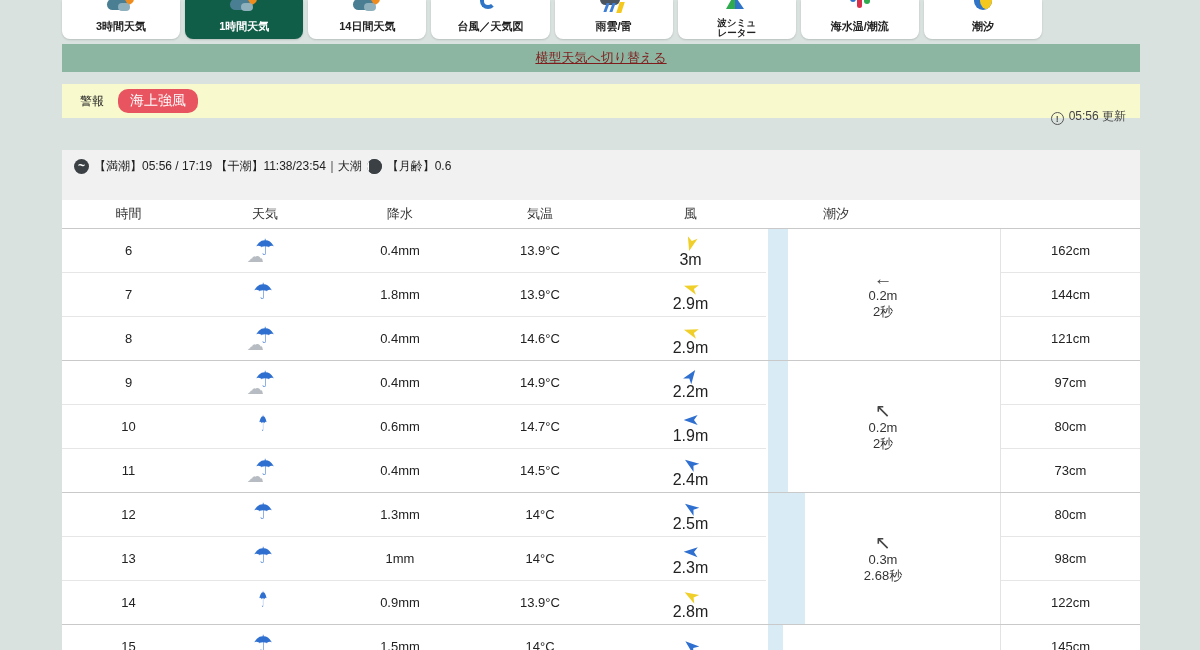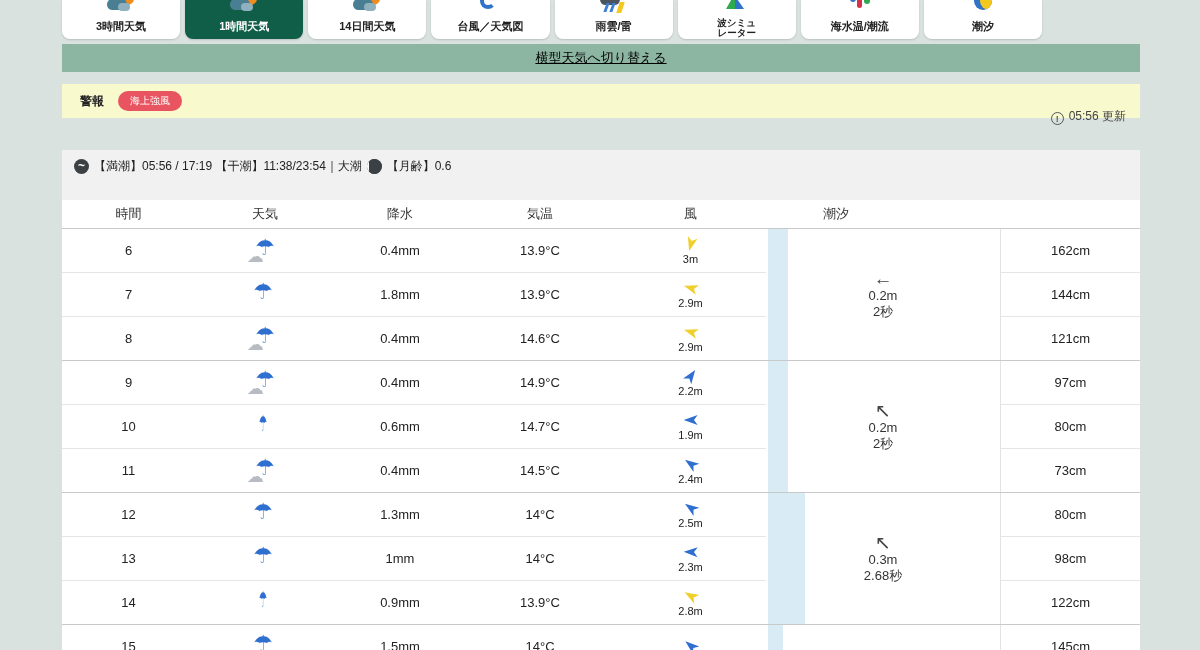--- a/index.html
+++ b/index.html
@@ -25,24 +25,24 @@
   .sail1 { width:0; height:0; border-left:9px solid transparent; border-bottom:16px solid #2faa4e; left:3px; top:3px; }
   .sail2 { width:0; height:0; border-right:9px solid transparent; border-bottom:13px solid #2f74c6; left:12px; top:6px; }
   .thermo { width:5px; height:16px; border-radius:3px; background:#d8304a; left:11px; top:2px; }
   .dotb { width:6px; height:6px; border-radius:50%; background:#2f74c6; left:4px; top:6px; }
   .dotg { width:6px; height:6px; border-radius:50%; background:#2faa4e; left:18px; top:8px; }
   .tideball { width:18px; height:18px; border-radius:50%; background:#2f74c6; left:5px; top:2px; overflow:hidden; }
   .tideball::after { content:""; position:absolute; width:12px; height:18px; left:6px; background:#f4c81d; border-radius:9px 0 0 9px; }
 
   
   .green-band { position:absolute; left:62px; top:44px; width:1078px; height:28px; background:#8db6a2; display:flex; align-items:center; justify-content:center; }
-  .green-band a { color:#000000; font-size:13px; text-decoration:underline; cursor:pointer; }
+  .green-band a { color:#7f1d1d; font-size:13px; text-decoration:underline; cursor:pointer; }
   .yellow-band { position:absolute; left:62px; top:84px; width:1078px; height:34px; background:#f8face; display:flex; align-items:center; padding-left:18px; }
-  .warn-label { font-size:12px; font-weight:bold; color:#222; margin-right:14px; }
-  .warn-badge { background:#e85560; color:#fff; font-size:10px; border-radius:10px; padding:3px 12px; cursor:pointer; }
+  .warn-label { font-size:12px; font-weight:normal; color:#222; margin-right:14px; }
+  .warn-badge { background:#e85560; color:#fff; font-size:14px; border-radius:10px; padding:3px 12px; cursor:pointer; }
 
   .update-row { position:absolute; left:62px; top:108px; width:1078px; height:20px; text-align:right; padding-right:14px; font-size:12px; color:#444; }
   .info-ic { display:inline-block; width:13px; height:13px; border:1px solid #555; border-radius:50%; font-size:9px; line-height:12px; text-align:center; color:#555; vertical-align:-2px; margin-right:5px; font-weight:bold; }
 
   
   .card { position:absolute; left:62px; top:150px; width:1078px; height:500px; background:#fff; overflow:hidden; }
   .date-head { height:50px; background:#f1f1f1; padding:7px 0 0 7px; }
   .dh-line { display:flex; align-items:center; height:19px; font-size:12px; color:#222; }
   .dh-date { font-size:16px; font-weight:bold; color:#111; margin-right:7px; }
   .mini-ic { width:15px; height:15px; border-radius:50%; background:#3b4045; margin:0 5px; position:relative; overflow:hidden; flex:0 0 15px; }
@@ -65,21 +65,21 @@
 
   .wxi { position:relative; display:inline-block; width:34px; height:30px; }
   .wxi .cloud { position:absolute; left:-1px; bottom:-3px; font-size:17px; color:#b6bcc2; }
   .wxi .umb { position:absolute; left:7px; top:1px; font-size:22px; color:#2f6fd0; font-weight:bold; }
   .wxi[data-wx="rain"] .umb { left:5px; }
   .wxi[data-wx="rain-closed"] .umb { transform:scaleX(.42); left:5px; }
 
   .c-wind { display:flex; flex-direction:column; align-items:center; justify-content:center; line-height:13px; }
   .arr { width:16px; height:16px; display:block; }
   .arr svg { width:16px; height:16px; display:block; }
-  .wspd { font-size:11px; color:#222; margin-top:1px; }
+  .wspd { font-size:16px; color:#222; margin-top:1px; }
 
   .wave-col { position:absolute; left:704px; top:0; width:234px; }
   .wave-group { position:relative; }
   .wave-bar { position:absolute; left:2px; top:0; bottom:0; background:#d9ebf5; }
   .wave-content { position:absolute; left:0; right:0; top:50%; transform:translateY(-50%); text-align:center; color:#333; }
   .wave-arrow { font-size:19px; color:#444; line-height:18px; display:block; }
   .wave-h, .wave-p { font-size:13px; display:block; line-height:16px; }
 
   .tide-col { position:absolute; left:938px; top:0; width:140px; border-left:1px solid #e3e3e3; }
   .tide-cell { height:44px; display:flex; align-items:center; justify-content:center; font-size:13px; color:#222; border-bottom:1px solid #e6e6e6; }

